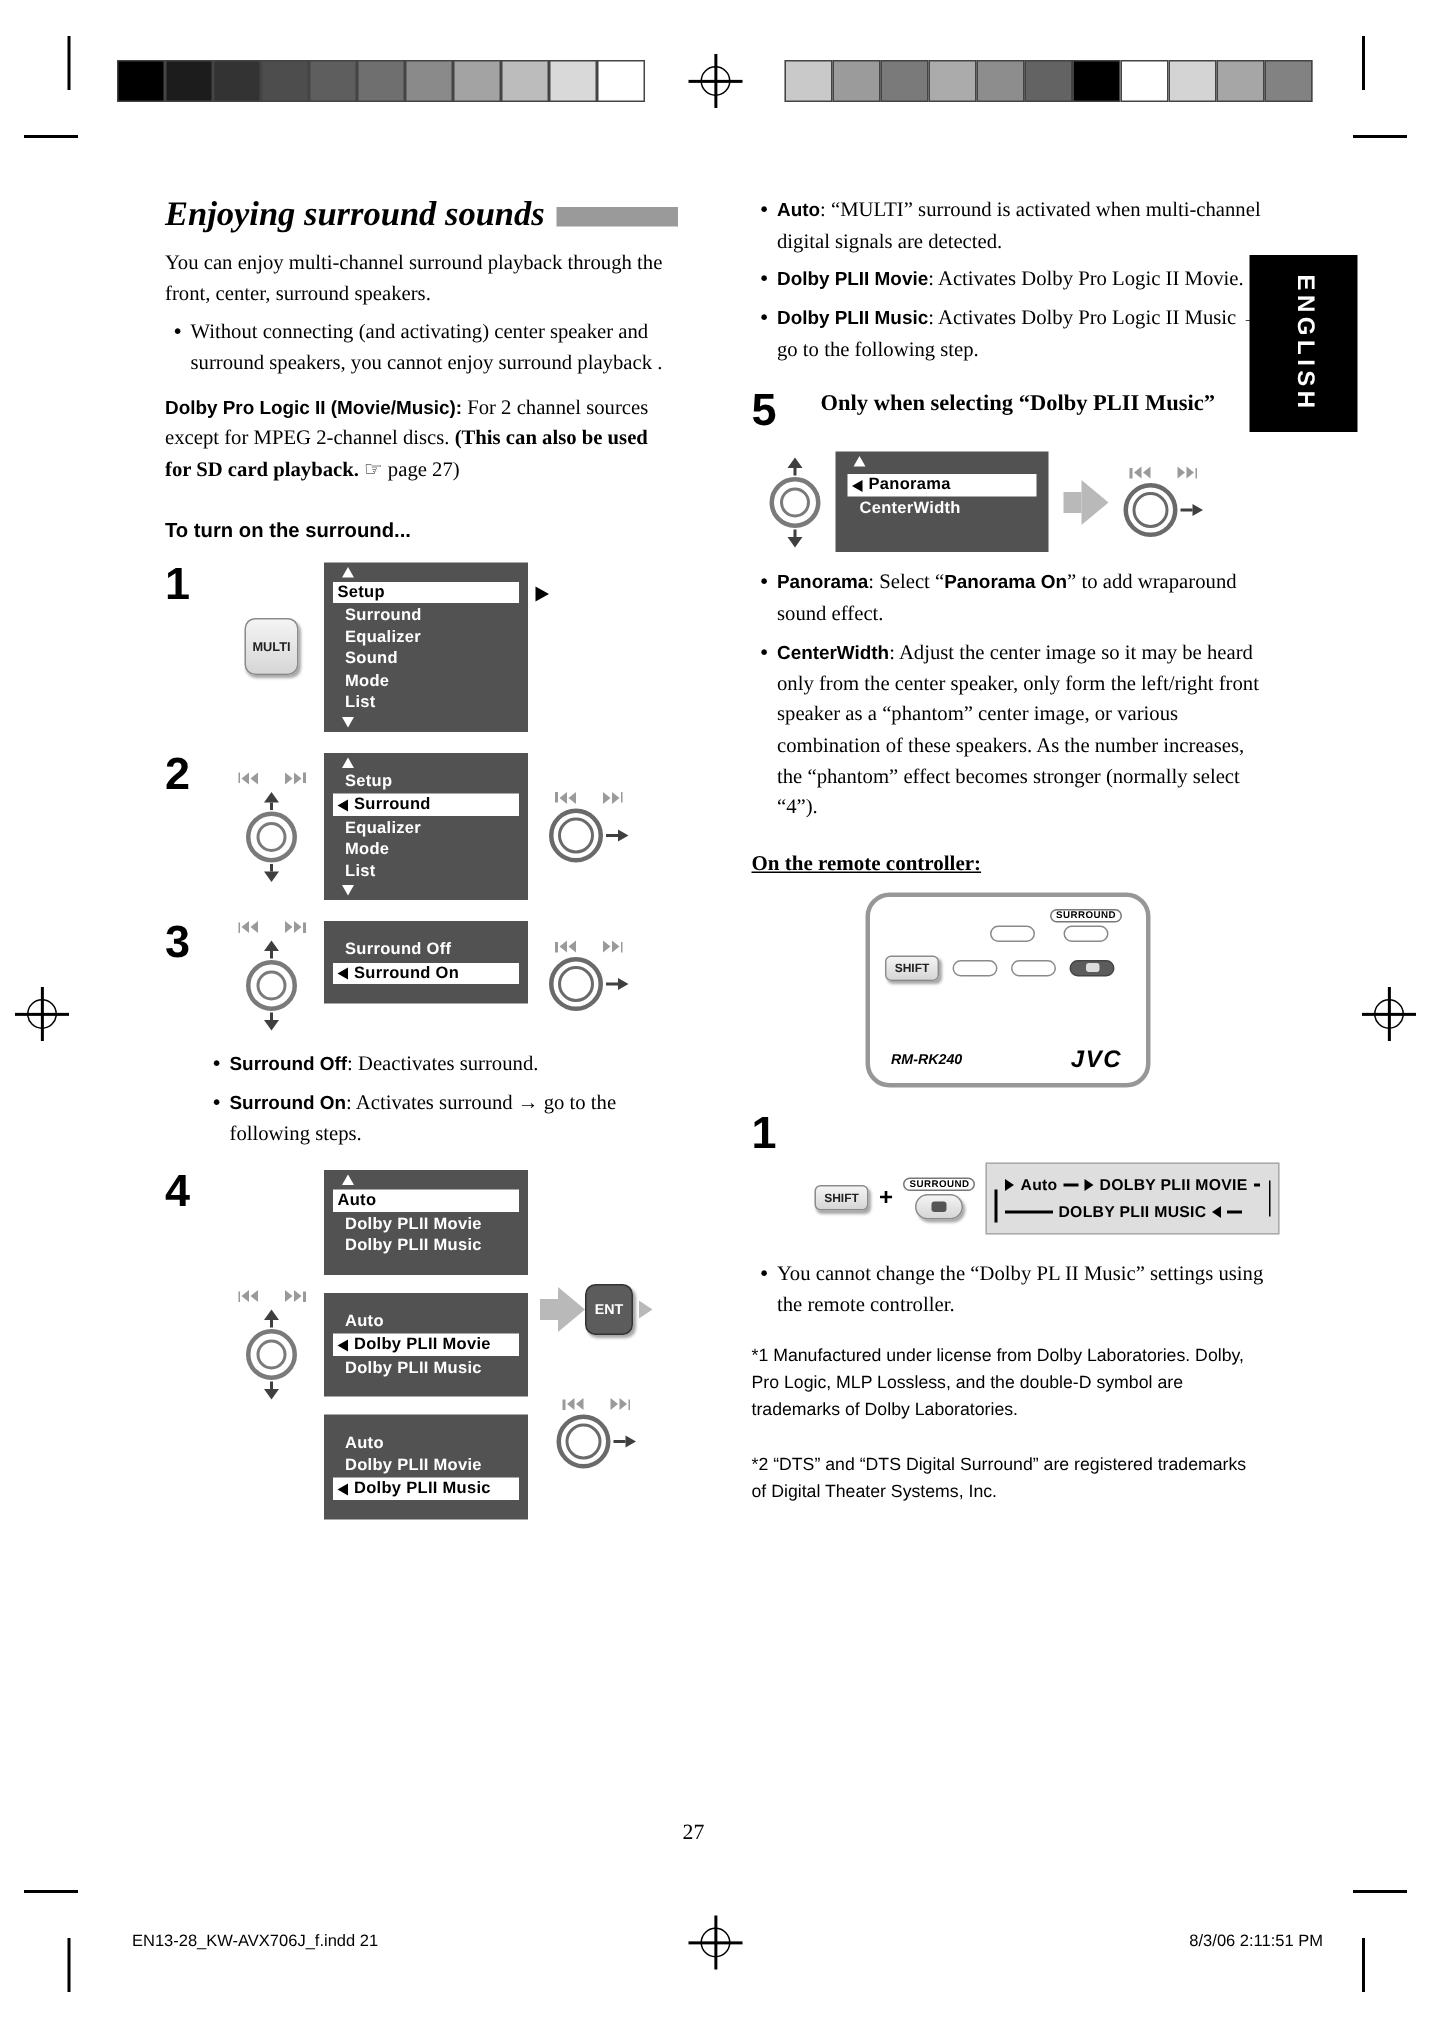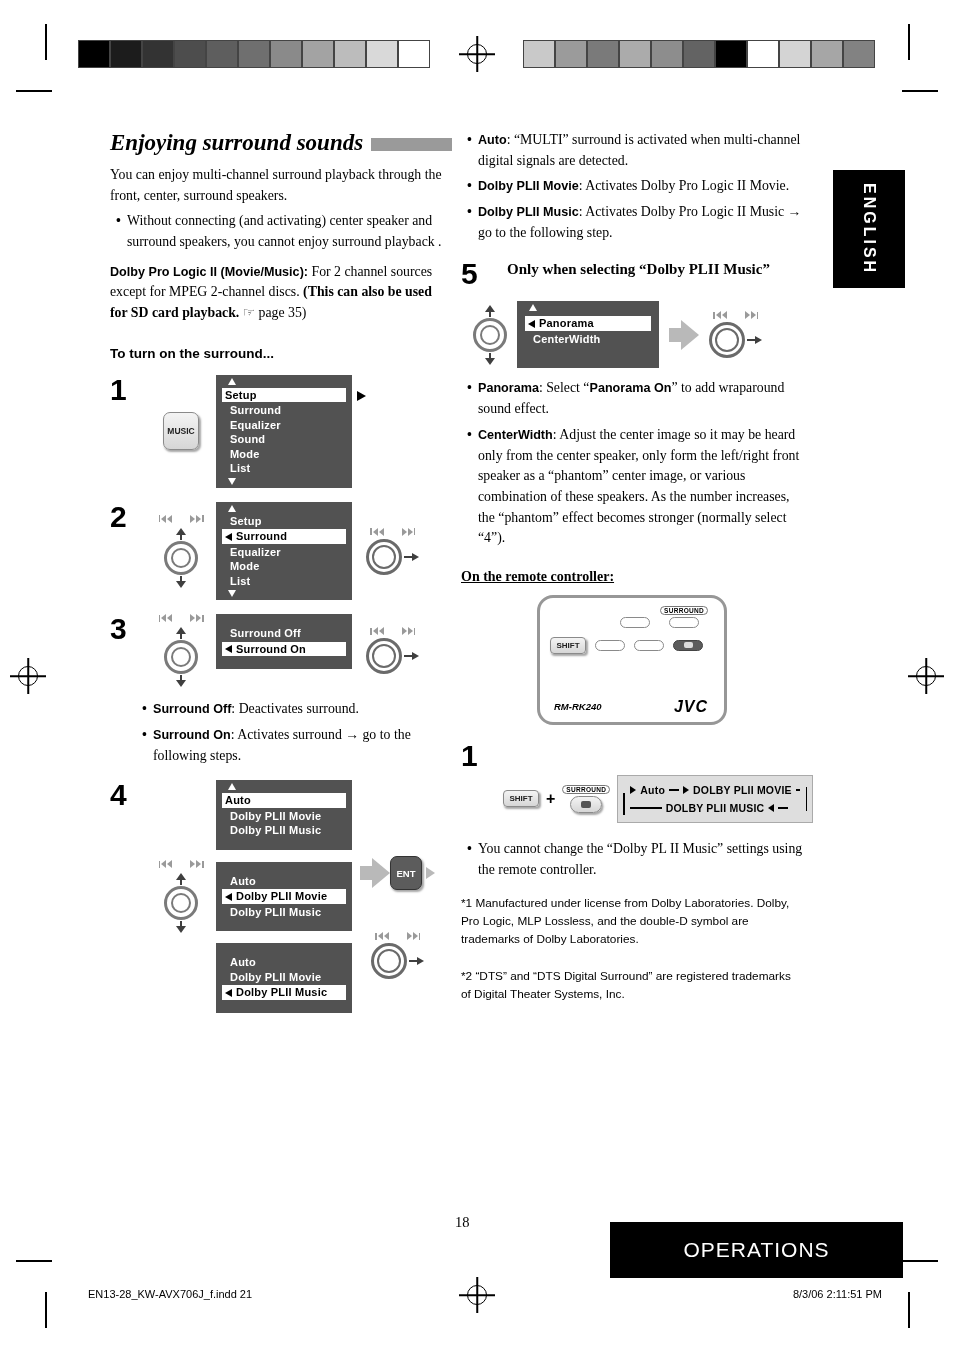--- a/index.html
+++ b/index.html
@@ -11,21 +11,21 @@
 .cbar-cell{width:32px;height:100%;outline:1px solid #444;outline-offset:-1px}
 .reg{position:absolute;width:36px;height:36px}
 .reg::before{content:"";position:absolute;left:50%;top:0;width:1.5px;height:100%;background:#000;transform:translateX(-50%)}
 .reg::after{content:"";position:absolute;top:50%;left:0;height:1.5px;width:100%;background:#000;transform:translateY(-50%)}
 .reg .ring{position:absolute;inset:8px;border:1.5px solid #000;border-radius:50%}
 .crop{position:absolute;background:#000}
 
 
 .col{position:absolute;top:130px;width:342px}
 .col-left{left:110px}
-.col-right{left:461px}
+.col-right{left:501px}
 
 
 .h1row{display:flex;align-items:center;gap:8px}
 .h1{font-family:"Liberation Serif",serif;font-style:italic;font-weight:bold;font-size:23px;white-space:nowrap}
 .graybar{flex:1;height:13px;background:#9a9a9a;margin-top:3px}
 p.body{font-size:13.8px;line-height:1.5;margin-top:9px}
 .mt16{margin-top:17px}
 .bullet{display:flex;margin-top:5px;font-size:13.8px;line-height:1.5}
 .bullet .dot{width:17px;flex:none;text-align:center}
 .bullet .dot::before{content:"\2022";font-weight:bold}
@@ -202,30 +202,30 @@
 
     <p class="body">You can enjoy multi-channel surround playback through the front, center, surround speakers.</p>
 
     <div class="bullet">
       <span class="dot"></span>
       <span>Without connecting (and activating) center speaker and surround speakers, you cannot enjoy surround playback .</span>
     </div>
 
 
     <p class="body">
-      <span class="b">Dolby Pro Logic II (Movie/Music):</span><span> For 2 channel sources except for MPEG 2-channel discs. </span><span class="bser">(This can also be used for SD card playback.</span><span> ☞ page 35)</span>
+      <span class="b">Dolby Pro Logic II (Movie/Music):</span><span> For 2 channel sources except for MPEG 2-channel discs. </span><span class="bser">(This can also be used for SD card playback.</span><span> ☞ page 27)</span>
     </p>
 
     <div class="subhead">To turn on the surround...</div>
 
     <div class="step">
       <span class="num">1</span>
       <div class="devcol">
         <div class="key menu">
-            <span>MUSIC</span>
+            <span>MULTI</span>
           </div>
       </div>
       <div class="screenwrap">
         <div class="screen">
           <span class="tw tw-up"></span>
           <div class="srow sel">Setup</div>
           <div class="srow">Surround</div>
           <div class="srow">Equalizer</div>
           <div class="srow">Sound</div>
           <div class="srow">Mode</div>
@@ -584,17 +584,16 @@
     <div class="bullet" style="margin-top:16px">
       <span class="dot"></span>
       <span>You cannot change the “Dolby PL II Music” settings using the remote controller.</span>
     </div>
 
     <div class="fn first">*1 Manufactured under license from Dolby Laboratories. Dolby, Pro Logic, MLP Lossless, and the double-D symbol are trademarks of Dolby Laboratories.</div>
     <div class="fn">*2 “DTS” and “DTS Digital Surround” are registered trademarks of Digital Theater Systems, Inc.</div>
   </div>
 
   <div class="etab">ENGLISH</div>
-  <div class="opban">OPERATIONS</div>
-  <div class="pageno">18</div>
+  <div class="pageno">27</div>
   <span class="footl">EN13-28_KW-AVX706J_f.indd   21</span>
   <span class="footr">8/3/06   2:11:51 PM</span>
 </div>
 
 </body></html>

